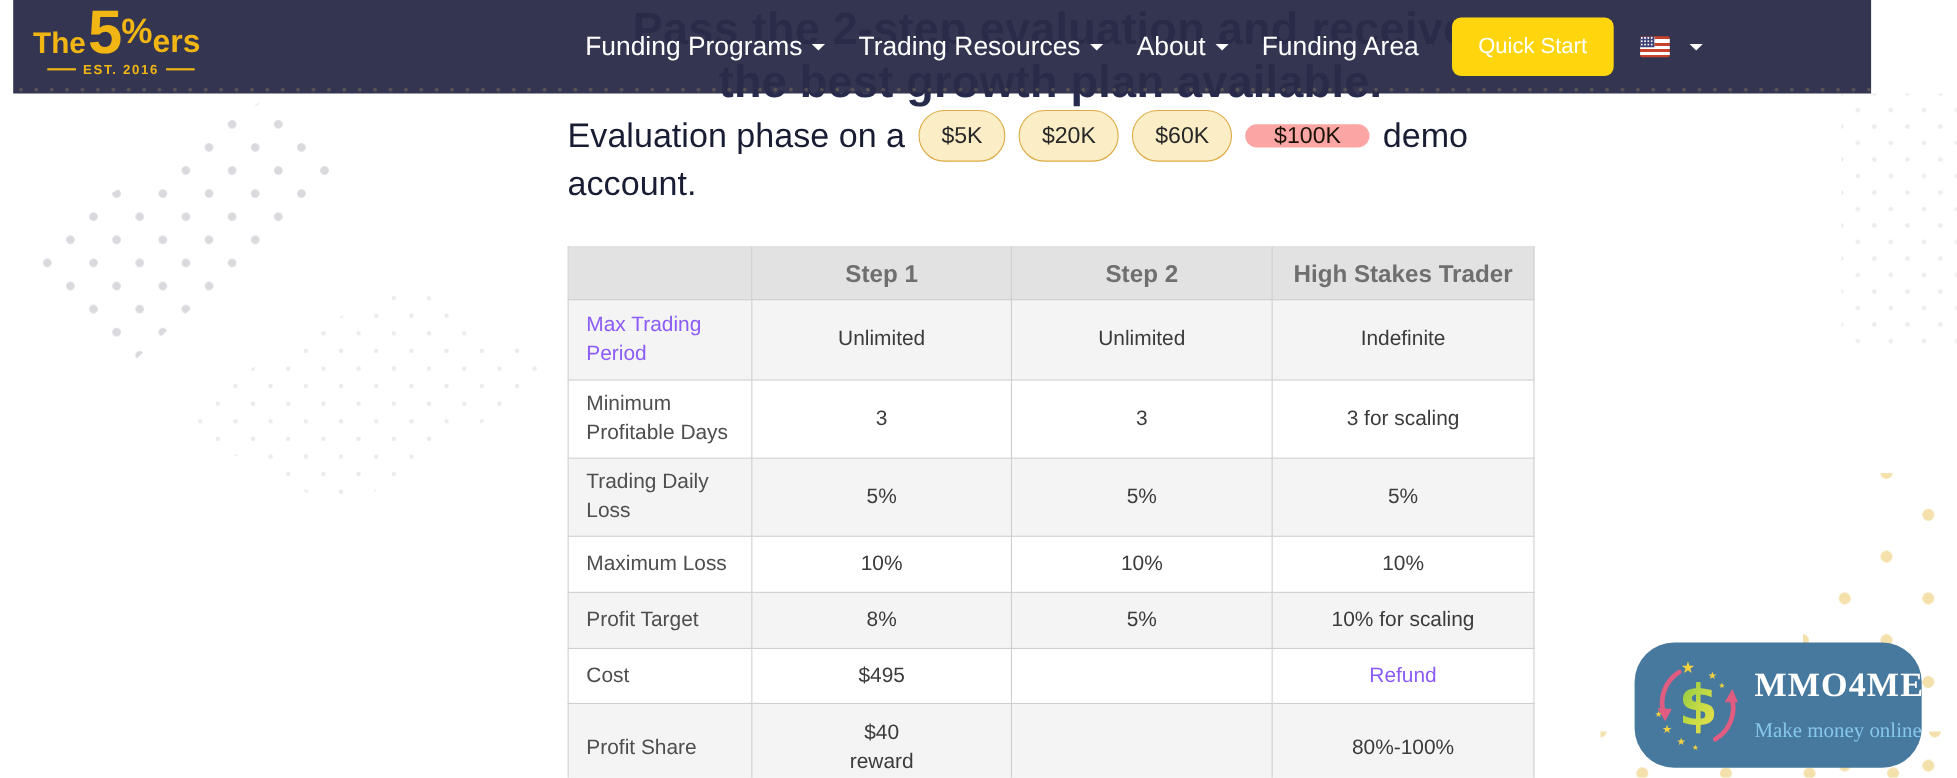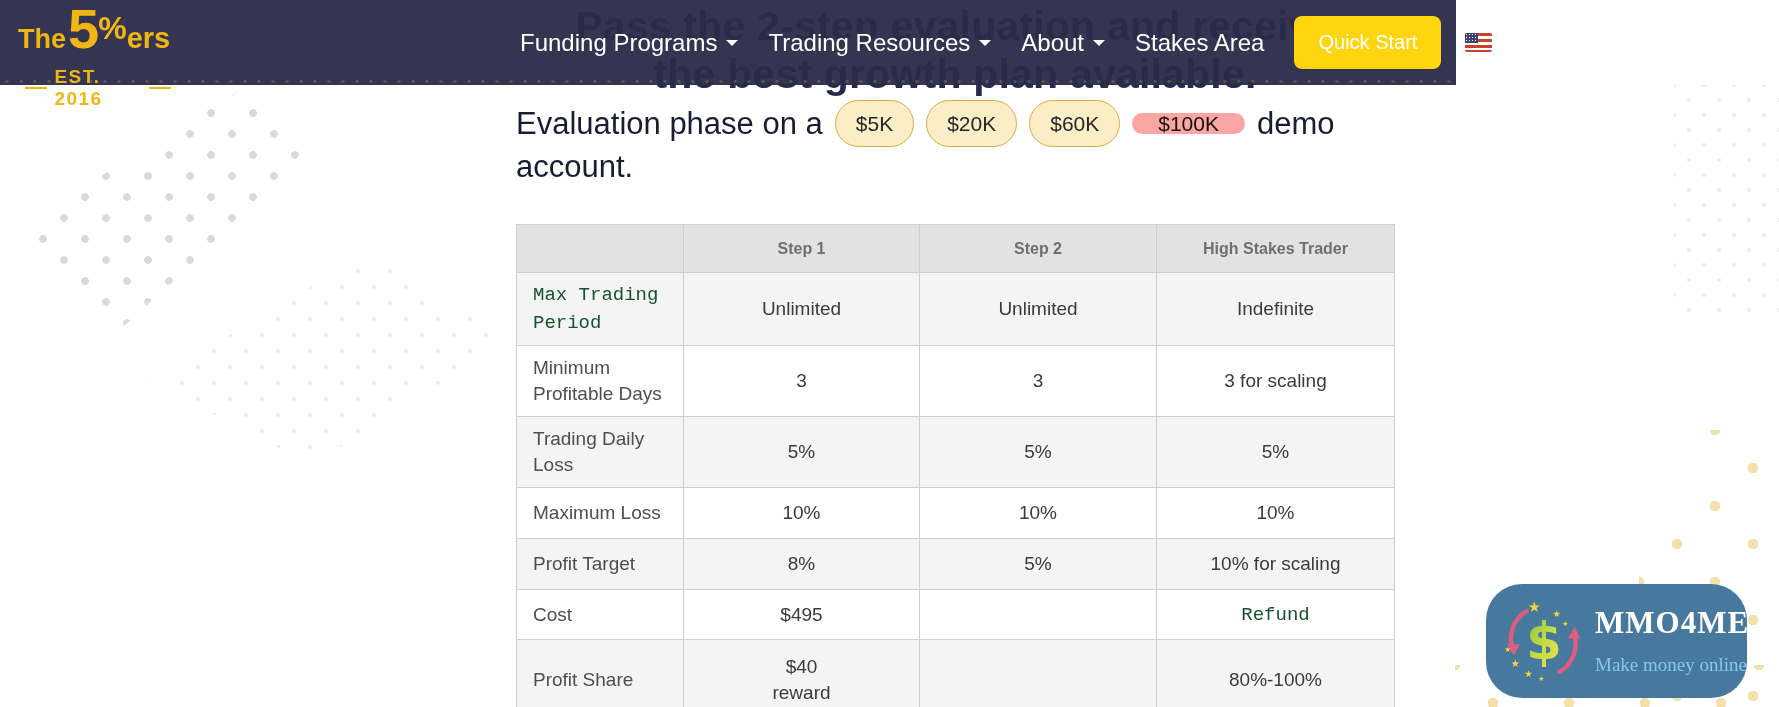--- a/index.html
+++ b/index.html
@@ -54,39 +54,39 @@
   .hero-heading {
     position:absolute; left:455px; top:2px; width:1000px;
     text-align:center; z-index:1;
     font-size:41px; line-height:48px; font-weight:bold;
     color:#262a4c; letter-spacing:0.2px;
   }
   .hero-heading .line { display:block; }
 
   
   .navbar {
-    position:absolute; left:0; top:0; width:1456px; height:85px;
+    position:absolute; left:12px; top:0; width:1689px; height:85px;
     background:rgba(41,43,72,0.95); z-index:10;
   }
   .nav-dots {
     position:absolute; left:0; bottom:1px; width:100%; height:5px; opacity:.35;
     background-image:radial-gradient(circle,#9a8d62 1.4px,transparent 1.9px);
     background-size:14px 5px;
   }
   .logo {
     position:absolute; left:18px; top:4px; width:160px; cursor:pointer;
     color:#f2b614; text-decoration:none;
   }
   .logo-word { display:flex; align-items:flex-end; line-height:0.9; }
   .logo-the { font-size:27px; font-weight:600; padding-bottom:3px; }
   .logo-5   { font-size:56px; font-weight:800; margin-left:2px; letter-spacing:-2px; }
   .logo-pct { font-size:32px; font-weight:700; margin-bottom:12px; margin-left:1px; }
   .logo-ers { font-size:29px; font-weight:600; padding-bottom:3px; }
-  .logo-est { display:flex; align-items:center; justify-content:center; margin-top:12px;
-              font-size:19px; font-weight:bold; letter-spacing:1.5px; }
+  .logo-est { display:flex; align-items:center; justify-content:center; margin-top:2px;
+              font-size:12px; font-weight:bold; letter-spacing:1.5px; }
   .est-line { display:inline-block; width:26px; height:2px; background:#f2b614; margin:0 7px; }
 
   .nav-menu {
     position:absolute; left:520px; top:0; height:85px;
     display:flex; align-items:center; gap:30px; z-index:11;
   }
   .nav-item {
     color:#ffffff; font-size:24px; font-weight:500; text-decoration:none;
     display:flex; align-items:center; white-space:nowrap; cursor:pointer;
   }
@@ -130,33 +130,33 @@
 
   
   .cmp {
     position:absolute; left:516px; top:224px; width:878px; z-index:2;
     border-collapse:collapse; table-layout:fixed; background:#fff;
   }
   .cmp col.c0 { width:167px; } .cmp col.c1 { width:236px; }
   .cmp col.c2 { width:237px; } .cmp col.c3 { width:238px; }
   .cmp th, .cmp td { border:1px solid #cfcfcf; vertical-align:middle; }
   .cmp thead tr { height:48px; background:#e2e2e2; }
-  .cmp th { font-size:16px; font-weight:bold; color:#6f6f6f; text-align:center; }
+  .cmp th { font-size:22px; font-weight:bold; color:#6f6f6f; text-align:center; }
   .cmp tbody tr:nth-child(odd)  { background:#f4f4f4; }
   .cmp tbody tr:nth-child(even) { background:#ffffff; }
   .cmp tbody tr:nth-child(1) { height:73px; }
   .cmp tbody tr:nth-child(2) { height:71px; }
   .cmp tbody tr:nth-child(3) { height:71px; }
   .cmp tbody tr:nth-child(4) { height:51px; }
   .cmp tbody tr:nth-child(5) { height:51px; }
   .cmp tbody tr:nth-child(6) { height:50px; }
   .cmp tbody tr:nth-child(7) { height:80px; }
   .cmp td.lbl { padding:8px 10px 8px 16px; font-size:19px; color:#4e4e4e; line-height:1.35; }
   .cmp td.val { text-align:center; font-size:19px; color:#3b3b3b; white-space:pre-line; line-height:1.35; }
-  .cell-link { color:#14532d; text-decoration:none; cursor:pointer;font-family:Liberation Mono, monospace; }
+  .cell-link { color:#8b5cf6; text-decoration:none; cursor:pointer; }
 
   
   .watermark {
     position:absolute; left:1486px; top:584px; width:261px; height:114px;
     background:#47799f; border-radius:36px; z-index:5;
     display:flex; align-items:center;
   }
   .wm-logo { width:86px; height:86px; margin-left:14px; flex:0 0 auto; }
   .wm-text { margin-left:9px;font-family:Liberation Serif, serif; }
   .wm-title { color:#ffffff; font-size:31px; font-weight:bold; letter-spacing:1px; line-height:1.1; }
@@ -198,21 +198,21 @@
     </a>
     <a class="nav-item">
       <span>Trading Resources</span>
       <i class="chev"></i>
     </a>
     <a class="nav-item">
       <span>About</span>
       <i class="chev"></i>
     </a>
     <a class="nav-item">
-      <span>Stakes Area</span>
+      <span>Funding Area</span>
     </a>
     <button class="quick-start">Quick Start</button>
     <div class="lang">
       <span class="flag">
           <span class="canton"></span>
         </span>
       <i class="chev"></i>
     </div>
   </nav>
   <div class="nav-dots"></div>

